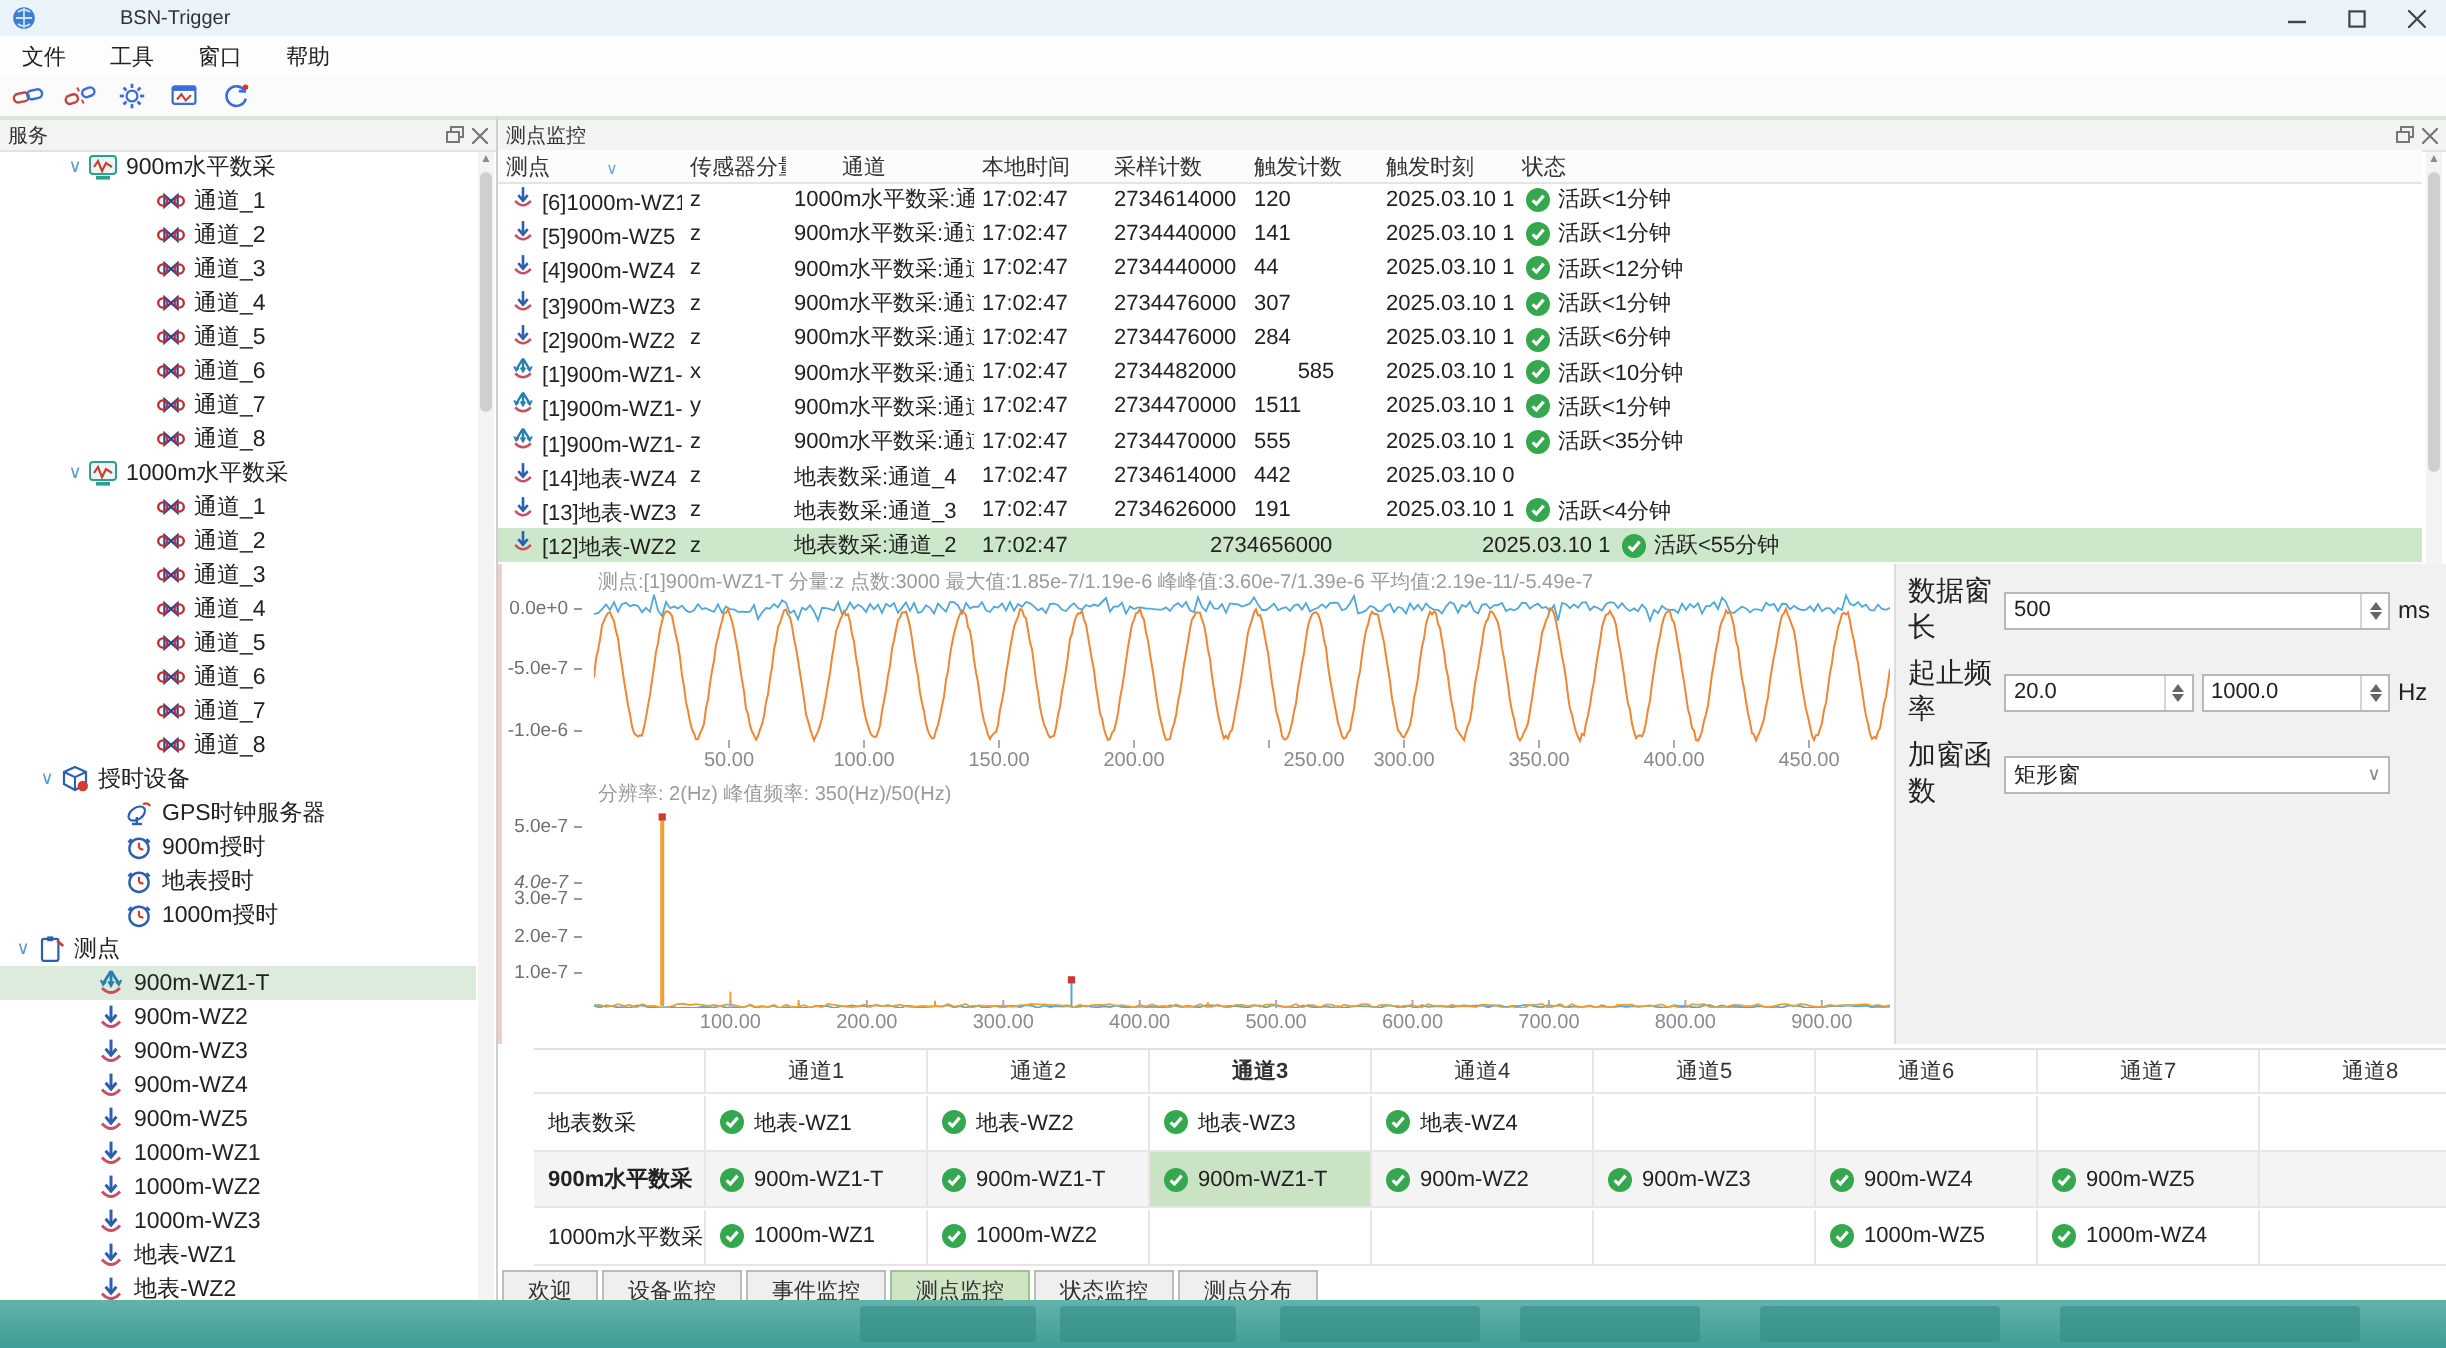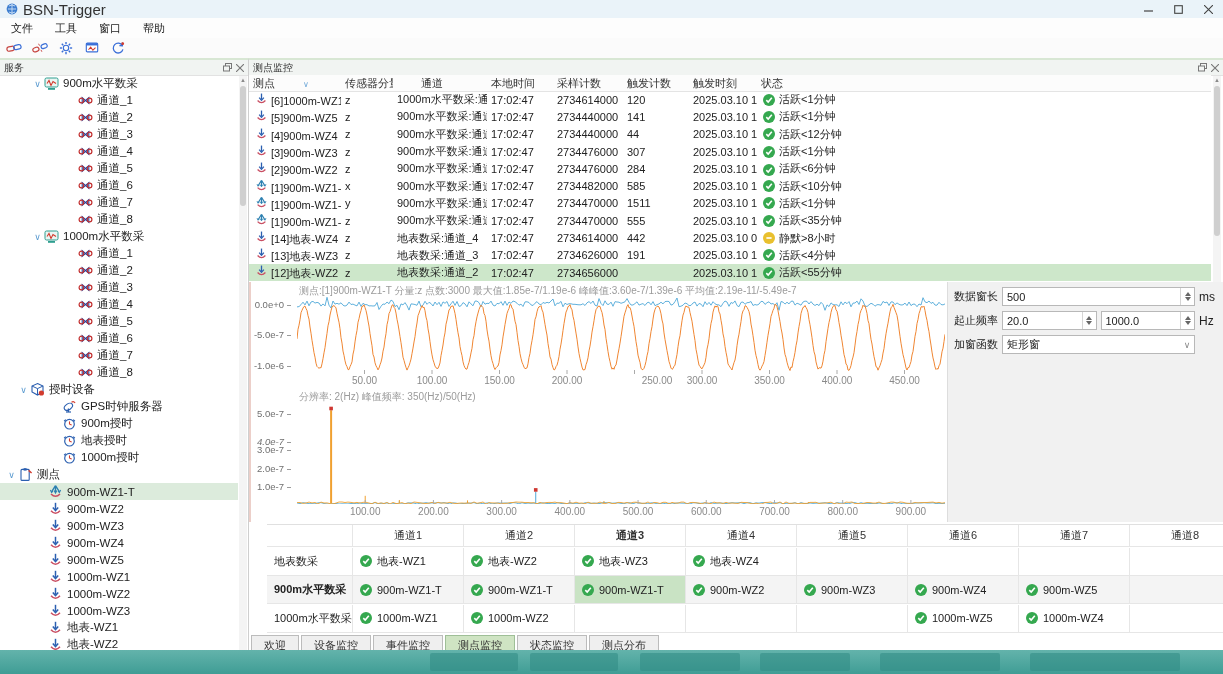--- a/index.html
+++ b/index.html
@@ -2,21 +2,21 @@
 <html><head>
 <meta charset="utf-8">
 <style>
   html,body{margin:0;padding:0;background:#9aa5a0;}
   .app{position:relative;width:1223px;height:674px;background:#fff;overflow:hidden;
        font-family:"Liberation Sans","DejaVu Sans",sans-serif;font-size:11px;color:#222;}
   
   .titlebar{position:absolute;left:0;top:0;width:1223px;height:18px;background:#eaf3f9;
             display:flex;align-items:center;border-bottom:1px solid #dde6ec;}
   .appicon{width:12px;height:12px;margin:0 5px 0 6px;}
-  .wtitle{font-size:15px;color:#333;}
+  .wtitle{font-size:10px;color:#333;margin-left:37px;}
   .wincontrols{position:absolute;right:0;top:0;height:18px;display:flex;}
   .winbtn{width:30px;height:18px;display:flex;align-items:center;justify-content:center;color:#444;}
   .winbtn svg{display:block}
   .menubar{position:absolute;left:0;top:18px;width:1223px;height:20px;background:#fdfdfd;
            border-bottom:1px solid #ececec;display:flex;align-items:center;}
   .menu-item{padding:0 11px;font-size:11px;color:#222;}
   .toolbar{position:absolute;left:0;top:38px;width:1223px;height:20px;background:#fbfbfb;
            display:flex;align-items:center;border-bottom:1px solid #eee;}
   .tbtn{width:24px;height:18px;display:flex;align-items:center;justify-content:center;margin-left:2px;}
   
@@ -61,21 +61,21 @@
   .ctitle{position:absolute;left:48px;font-size:10px;color:#9b9b9b;white-space:nowrap;}
   .plot{position:absolute;left:46px;background:#fff;}
   .ylab{position:absolute;font-size:9.5px;color:#6f6f6f;width:40px;text-align:right;}
   .ylab::after{content:"";display:inline-block;width:4px;height:1px;background:#9a9a9a;
                margin-left:3px;vertical-align:middle;}
   .xlab{position:absolute;font-size:10px;color:#8a8a8a;transform:translateX(-50%);}
   
   .params{position:absolute;left:698px;top:222px;width:276px;height:240px;background:#f1f1f1;
           border-left:1px solid #ddd;box-sizing:border-box;padding:5px 6px;}
   .f-row{display:flex;align-items:center;margin-bottom:5px;}
-  .f-label{width:48px;font-size:11px;color:#222;flex:none;}
+  .f-label{width:48px;font-size:14px;color:#222;flex:none;}
   .f-input{height:17px;background:#fff;border:1px solid #b8b8b8;display:flex;align-items:center;
            flex:1;margin-right:4px;position:relative;}
   .f-input .val{flex:1;padding-left:4px;font-size:11px;}
   .spin{width:13px;height:100%;border-left:1px solid #d5d5d5;display:flex;flex-direction:column;
         align-items:center;justify-content:center;color:#666;}
   .spin i{border:3px solid transparent;display:block;width:0;height:0;}
   .spin .up{border-bottom:4px solid #666;margin-bottom:1px;}
   .spin .dn{border-top:4px solid #666;}
   .f-unit{width:18px;font-size:12px;color:#222;flex:none;}
   .ddchev{width:14px;color:#888;font-size:9px;text-align:center;}
@@ -723,21 +723,21 @@
               <svg viewBox="0 0 15 15">
                 <path d="M7.5 1.5 L3.6 7.8 M7.5 1.5 L7.5 8.2 M7.5 1.5 L11.4 7.8" fill="none" stroke="#2b7fb0" stroke-width="1.4"></path>
                 <path d="M2.4 6 L3.6 8.4 L5 6.8 M6.2 6.6 L7.5 9 L8.8 6.6 M10 6.8 L11.4 8.4 L12.6 6" fill="none" stroke="#2b7fb0" stroke-width="1.1"></path>
                 <path d="M3 10 q4.5 4.6 9 0" fill="none" stroke="#c94f63" stroke-width="1.5"></path>
               </svg>
             </span><span>[1]900m-WZ1-T</span></span>
           <span class="pc" style="width: 52px; flex: 0 0 auto;">x</span>
           <span class="pc" style="width: 94px; flex: 0 0 auto;">900m水平数采:通道_1</span>
           <span class="pc" style="width: 66px; flex: 0 0 auto;">17:02:47</span>
           <span class="pc" style="width: 70px; flex: 0 0 auto;">2734482000</span>
-          <span class="pc" style="width: 66px; flex: 0 0 auto;">585</span>
+          <span class="pc" style="width: 66px; flex: 0 0 auto; text-align: center;">585</span>
           <span class="pc" style="width: 68px; flex: 0 0 auto;">2025.03.10 16:...</span>
           <span class="pc" style="width: 440px; flex: 0 0 auto; display: flex; align-items: center;">
             <span class="st-ic ok">
               <svg viewBox="0 0 8 8">
                 <path d="M1.3 4.2 L3.2 6 L6.8 1.8" fill="none" stroke="#fff" stroke-width="1.6"></path>
               </svg>
             </span>
             <span>活跃&lt;10分钟</span>
           </span>
         </div>
@@ -794,28 +794,20 @@
                 <path d="M4.8 6.4 L7.5 9.6 L10.2 6.4" fill="none" stroke="#2b5fb0" stroke-width="1.5"></path>
                 <path d="M3 9.8 q4.5 5 9 0" fill="none" stroke="#c94f63" stroke-width="1.5"></path>
               </svg>
             </span><span>[14]地表-WZ4</span></span>
           <span class="pc" style="width: 52px; flex: 0 0 auto;">z</span>
           <span class="pc" style="width: 94px; flex: 0 0 auto;">地表数采:通道_4</span>
           <span class="pc" style="width: 66px; flex: 0 0 auto;">17:02:47</span>
           <span class="pc" style="width: 70px; flex: 0 0 auto;">2734614000</span>
           <span class="pc" style="width: 66px; flex: 0 0 auto;">442</span>
           <span class="pc" style="width: 68px; flex: 0 0 auto;">2025.03.10 08:...</span>
-          <span class="pc" style="width: 440px; flex: 0 0 auto; display: flex; align-items: center;">
-            <span class="st-ic warn">
-              <svg viewBox="0 0 8 8">
-                <line x1="1.4" y1="4" x2="6.6" y2="4" stroke="#fff" stroke-width="1.6"></line>
-              </svg>
-            </span>
-            <span>静默&gt;8小时</span>
-          </span>
         </div>
         <div class="prow">
           <span class="pc" style="width: 92px; flex: 0 0 auto;"><span class="ticon">
               <svg viewBox="0 0 15 15">
                 <line x1="7.5" y1="1.8" x2="7.5" y2="8.6" stroke="#2b5fb0" stroke-width="1.5"></line>
                 <path d="M4.8 6.4 L7.5 9.6 L10.2 6.4" fill="none" stroke="#2b5fb0" stroke-width="1.5"></path>
                 <path d="M3 9.8 q4.5 5 9 0" fill="none" stroke="#c94f63" stroke-width="1.5"></path>
               </svg>
             </span><span>[13]地表-WZ3</span></span>
           <span class="pc" style="width: 52px; flex: 0 0 auto;">z</span>
@@ -837,21 +829,21 @@
           <span class="pc" style="width: 92px; flex: 0 0 auto;"><span class="ticon">
               <svg viewBox="0 0 15 15">
                 <line x1="7.5" y1="1.8" x2="7.5" y2="8.6" stroke="#2b5fb0" stroke-width="1.5"></line>
                 <path d="M4.8 6.4 L7.5 9.6 L10.2 6.4" fill="none" stroke="#2b5fb0" stroke-width="1.5"></path>
                 <path d="M3 9.8 q4.5 5 9 0" fill="none" stroke="#c94f63" stroke-width="1.5"></path>
               </svg>
             </span><span>[12]地表-WZ2</span></span>
           <span class="pc" style="width: 52px; flex: 0 0 auto;">z</span>
           <span class="pc" style="width: 94px; flex: 0 0 auto;">地表数采:通道_2</span>
           <span class="pc" style="width: 66px; flex: 0 0 auto;">17:02:47</span>
-          <span class="pc" style="width: 70px; flex: 0 0 auto;">2734656000</span>
+          <span class="pc" style="width: 70px; flex: 0 0 auto; margin-left: 48px;">2734656000</span>
           <span class="pc" style="width: 66px; flex: 0 0 auto; margin-top: 47px;">45</span>
           <span class="pc" style="width: 68px; flex: 0 0 auto;">2025.03.10 16:...</span>
           <span class="pc" style="width: 440px; flex: 0 0 auto; display: flex; align-items: center;">
             <span class="st-ic ok">
               <svg viewBox="0 0 8 8">
                 <path d="M1.3 4.2 L3.2 6 L6.8 1.8" fill="none" stroke="#fff" stroke-width="1.6"></path>
               </svg>
             </span>
             <span>活跃&lt;55分钟</span>
           </span>

